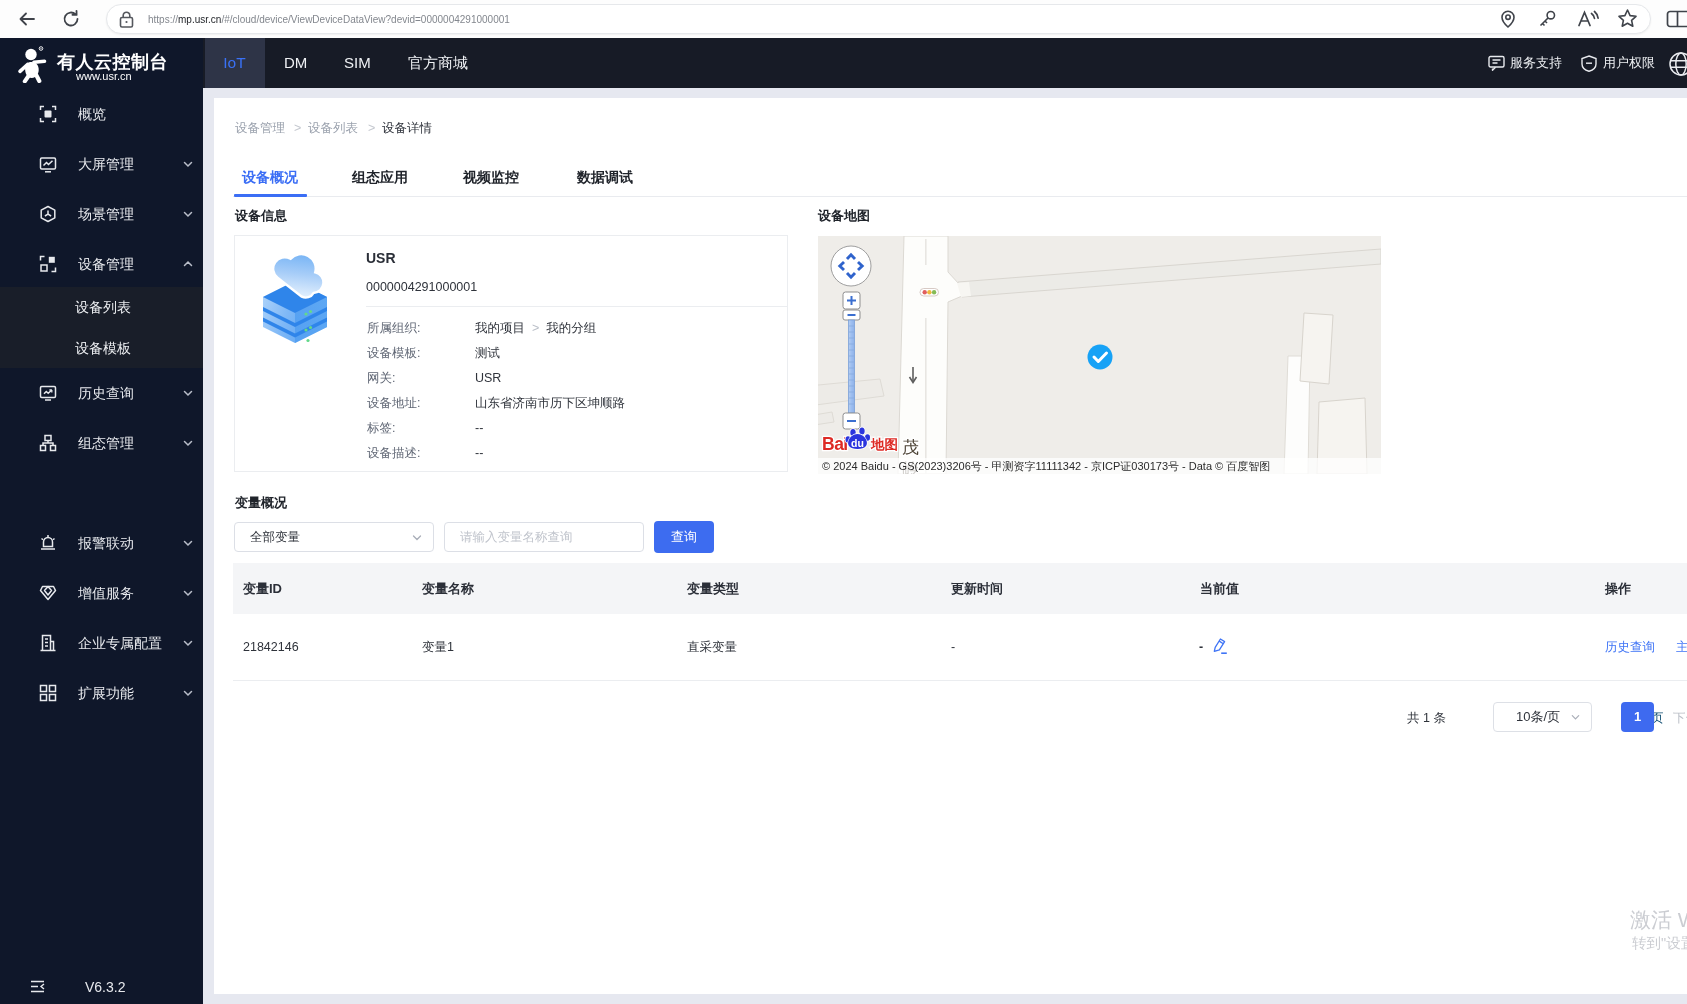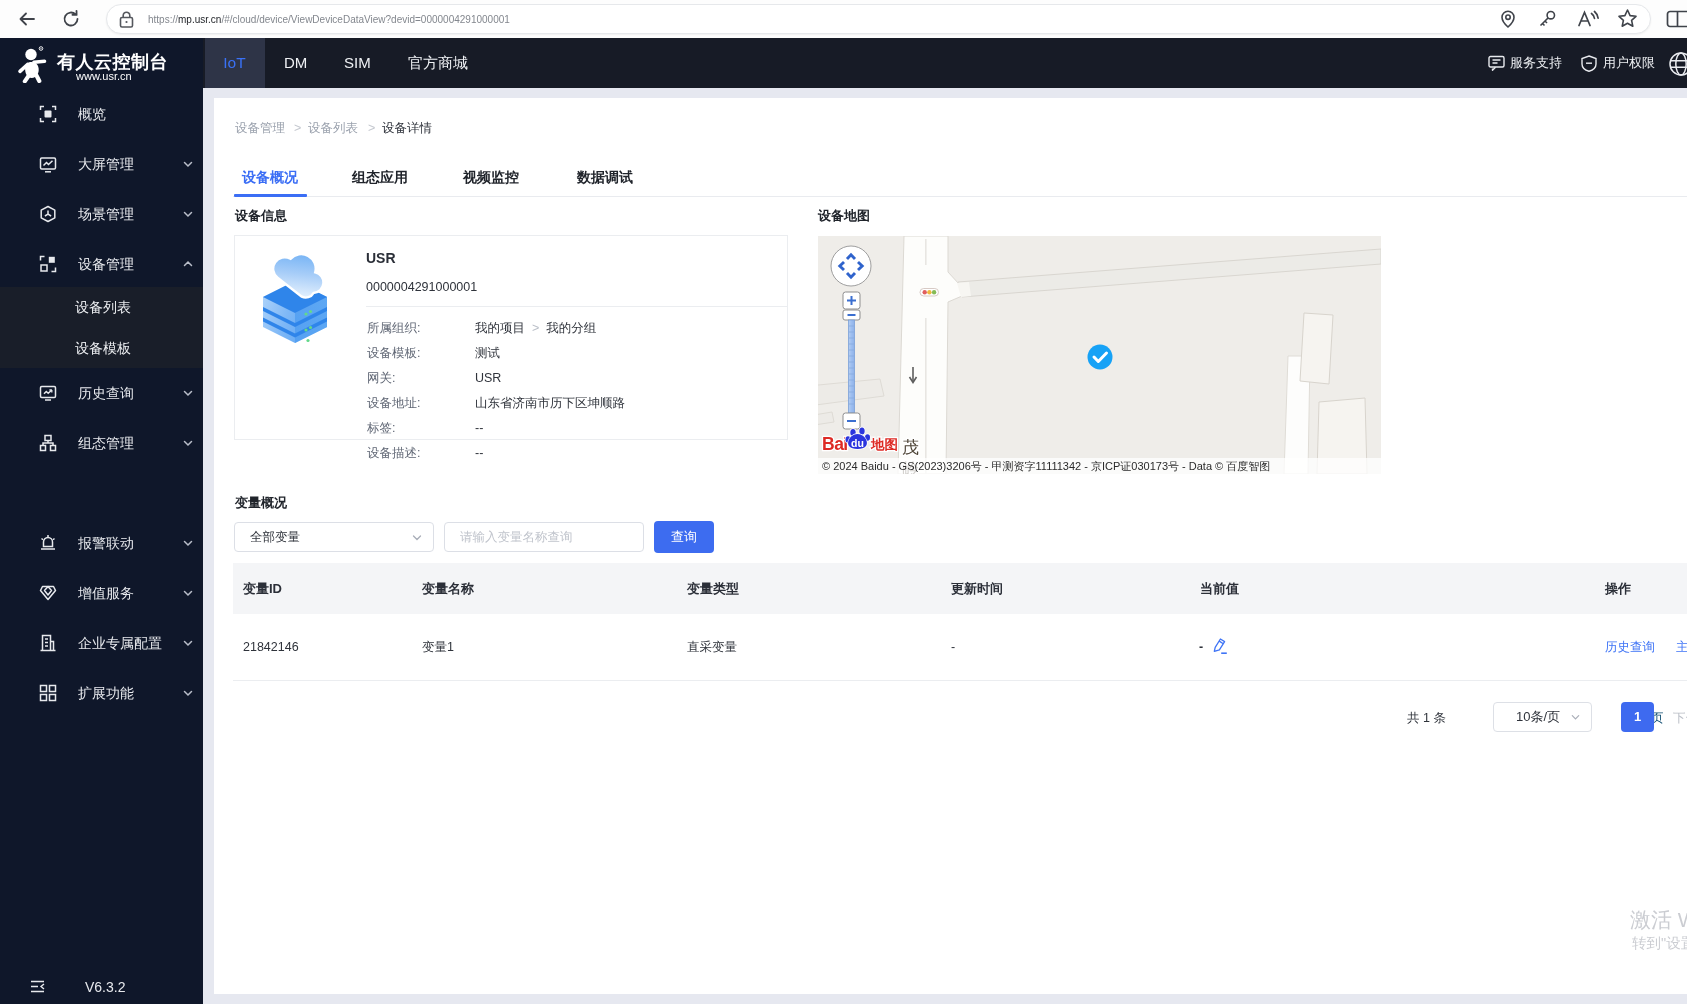--- a/index.html
+++ b/index.html
@@ -32,21 +32,21 @@
   #page { position:absolute; left:203px; top:88px; width:1484px; height:916px; background:#e6e8f0; }
   #card { position:absolute; left:11px; top:10px; width:1473px; height:896px; background:#fff; }
   
   .bc { position:absolute; top:22px; height:16px; line-height:16px; font-size:12.5px; }
   
   .tab { position:absolute; top:69px; height:20px; line-height:20px; font-size:14px; font-weight:700; color:#20242b; }
   #tabline { position:absolute; left:19px; top:98px; width:1454px; height:1px; background:#e9ebef; }
   #tabbar { position:absolute; left:20px; top:96px; width:73px; height:3px; background:#3b6ef5; border-radius:1px; }
   .sect { position:absolute; font-size:13px; font-weight:700; color:#20242b; height:15px; line-height:15px; }
   
-  #infop { position:absolute; left:20px; top:137px; width:554px; height:205px; border:1px solid #ebedf0; }
+  #infop { position:absolute; left:20px; top:137px; width:554px; height:237px; border:1px solid #ebedf0; }
   .flbl { position:absolute; left:132px; font-size:12.5px; color:#5f6674; height:19px; line-height:19px; }
   .fval { position:absolute; left:240px; font-size:12.5px; color:#2f333b; height:19px; line-height:19px; }
   
   #selbox { position:absolute; left:20px; top:424px; width:200px; height:30px; border:1px solid #dcdfe6; border-radius:4px; }
   #inpbox { position:absolute; left:230px; top:424px; width:200px; height:30px; border:1px solid #dcdfe6; border-radius:4px; }
   #qbtn { position:absolute; left:440px; top:423px; width:60px; height:32px; background:#3d6cf0; border-radius:4px; color:#fff; font-size:13px; text-align:center; line-height:32px; }
   
   #thead { position:absolute; left:19px; top:465px; width:1454px; height:51px; background:#f4f5f7; }
   .th { position:absolute; top:0; height:51px; line-height:51px; font-size:13px; font-weight:700; color:#2b2f38; }
   #trow { position:absolute; left:19px; top:516px; width:1454px; height:67px; border-bottom:1px solid #ebedf0; }

